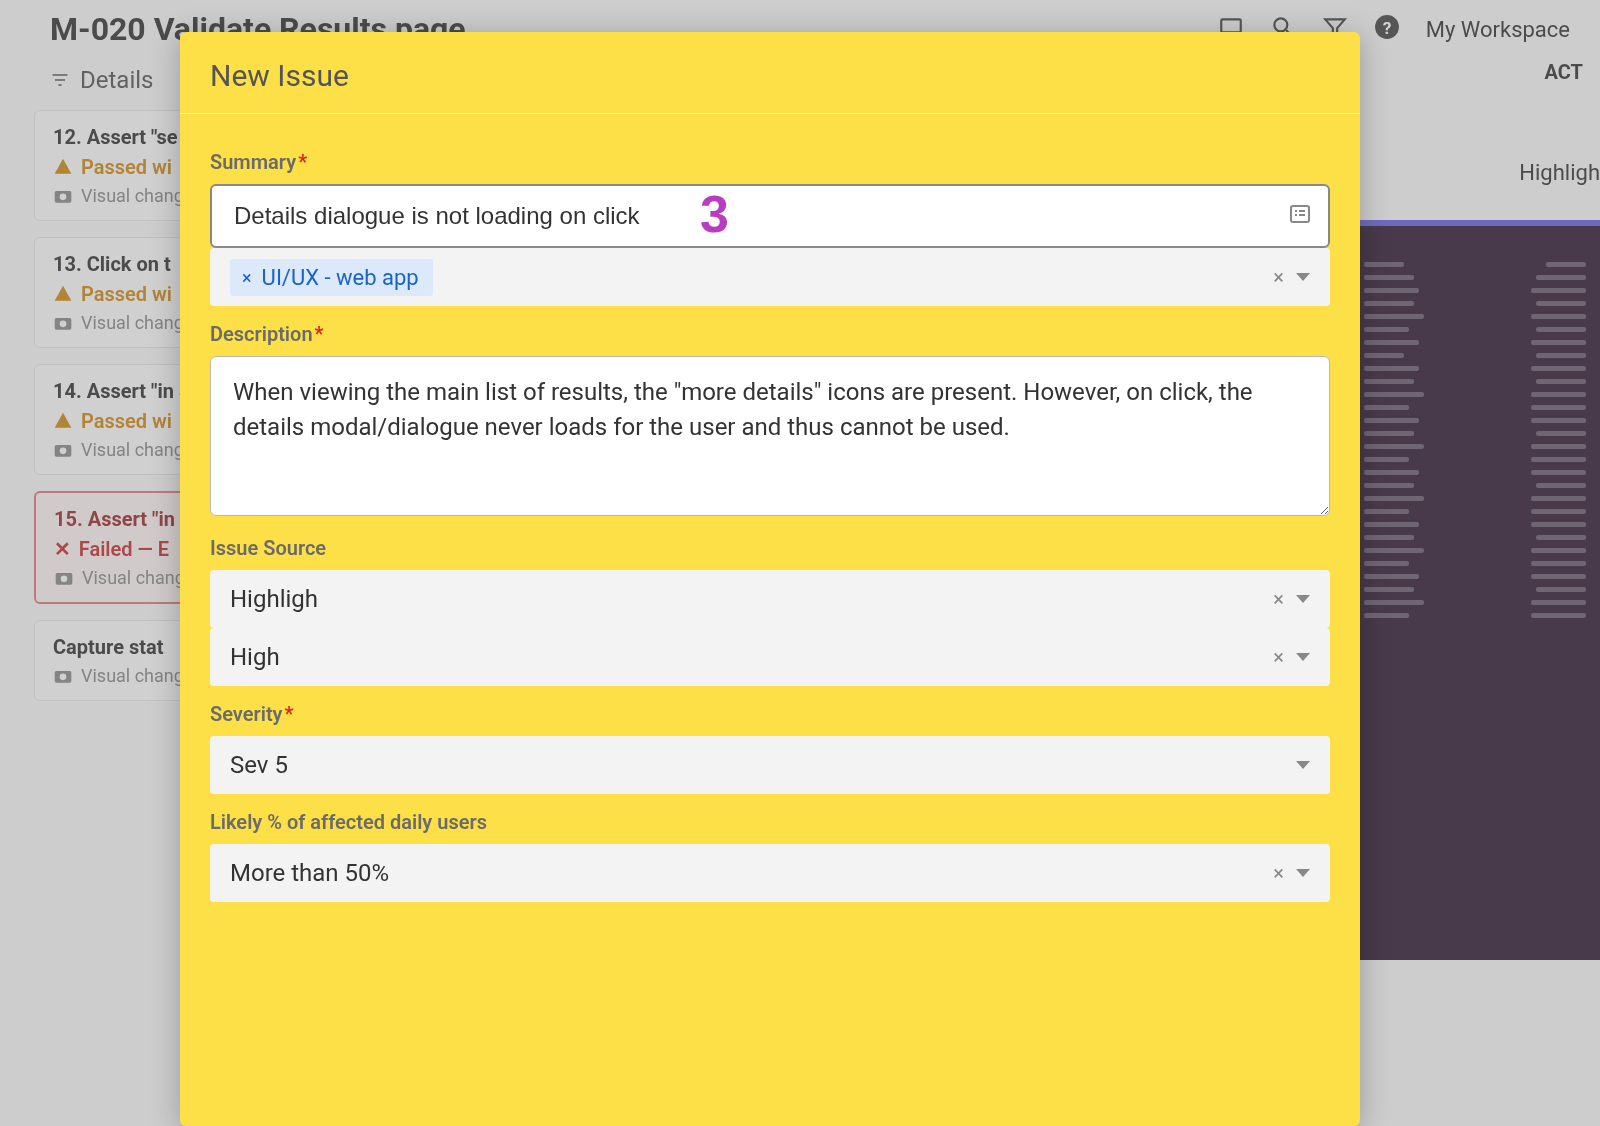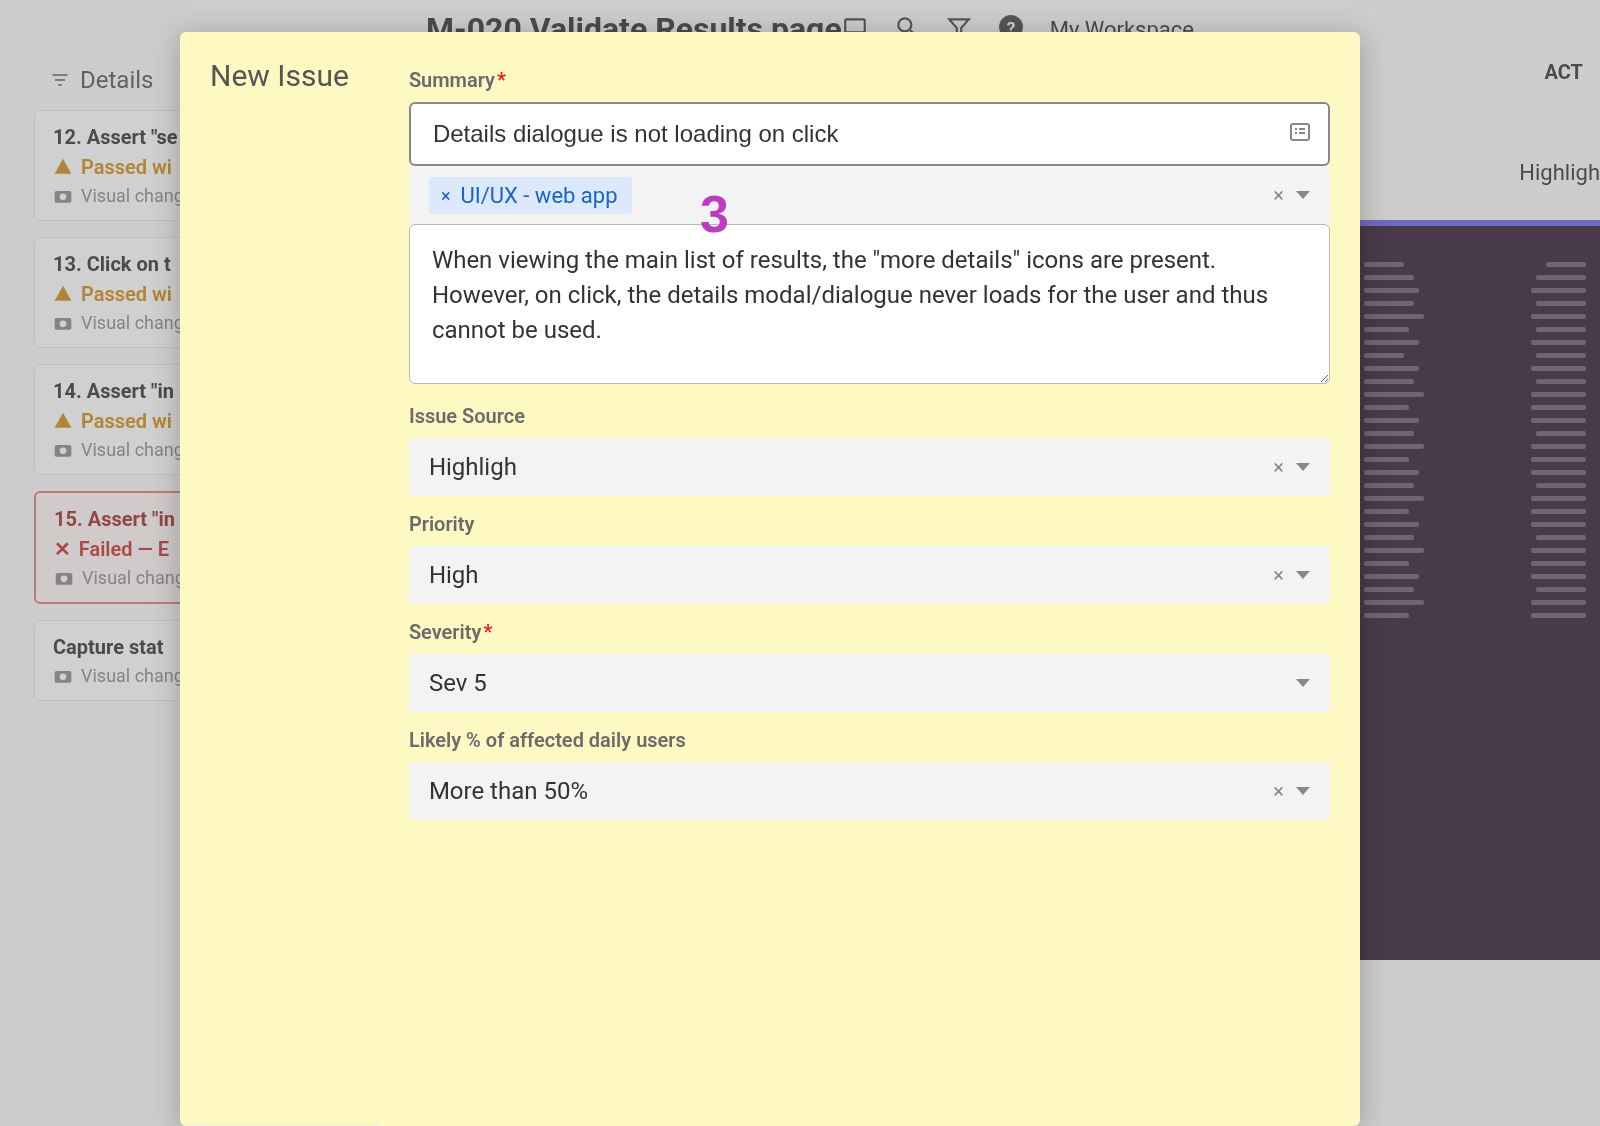--- a/index.html
+++ b/index.html
@@ -11,21 +11,21 @@
     overflow: hidden;
     position: relative;
     color: #333;
   }
   
   .bg {
     position: absolute; inset: 0;
     background: #fbfbfb;
   }
   .bg-header {
-    display: flex; align-items: center; justify-content: center;
+    display: flex; align-items: center; justify-content: space-between;
     padding: 10px 30px 10px 50px;
     font-size: 32px; font-weight: 700; color: #333;
   }
   .bg-header .title { white-space: nowrap; overflow: hidden; }
   .bg-header .tools { display: flex; align-items: center; gap: 26px; font-size: 22px; color: #444; }
   .bg-header .tools .ws { font-size: 22px; font-weight: 400; color: #333;}
   .bg-filter {
     display: flex; align-items: center; gap: 10px;
     padding: 8px 30px 16px 50px;
     font-size: 24px; color: #555;
@@ -87,24 +87,24 @@
   .scrim {
     position: absolute; inset: 0;
     background: rgba(120,120,120,0.35);
   }
   
   .modal {
     position: absolute;
     top: 32px; left: 180px;
     width: 1180px;
     height: 1094px;
-    background: #fef9c3;
+    background: #fde047;
     border-radius: 6px;
     box-shadow: 0 4px 30px rgba(0,0,0,0.25);
-    display: flex; 
+    display: flex; flex-direction: column;
     overflow: hidden;
   }
   .modal-header {
     padding: 26px 30px 20px 30px;
     font-size: 30px; color: #555;
     border-bottom: 1px solid #eee;
   }
   .modal-body {
     padding: 20px 30px 0 30px;
     overflow-y: auto;
@@ -456,34 +456,36 @@
       <span class="chip">
         <span class="x">×</span>
         <span>UI/UX - web app</span>
       </span>
       <span class="controls">
         <span class="x-icon">×</span>
         <span class="caret-down"></span>
       </span>
     </div>
 
+    <label class="form-label">
+      <span>Description</span><span class="req">*</span>
+    </label>
     <div class="textarea-wrap">
       <textarea class="textarea-box" style="">When viewing the main list of results, the "more details" icons are present. However, on click, the details modal/dialogue never loads for the user and thus cannot be used.</textarea>
     </div>
 
     <label class="form-label">Issue Source</label>
     <div class="select-box">
       <span>Highligh</span>
       <span class="controls">
         <span class="x-icon">×</span>
         <span class="caret-down"></span>
       </span>
     </div>
 
-    <label class="form-label">Priority</label>
     <div class="select-box">
       <span>High</span>
       <span class="controls">
         <span class="x-icon">×</span>
         <span class="caret-down"></span>
       </span>
     </div>
 
     <label class="form-label">
       <span>Severity</span><span class="req">*</span>

